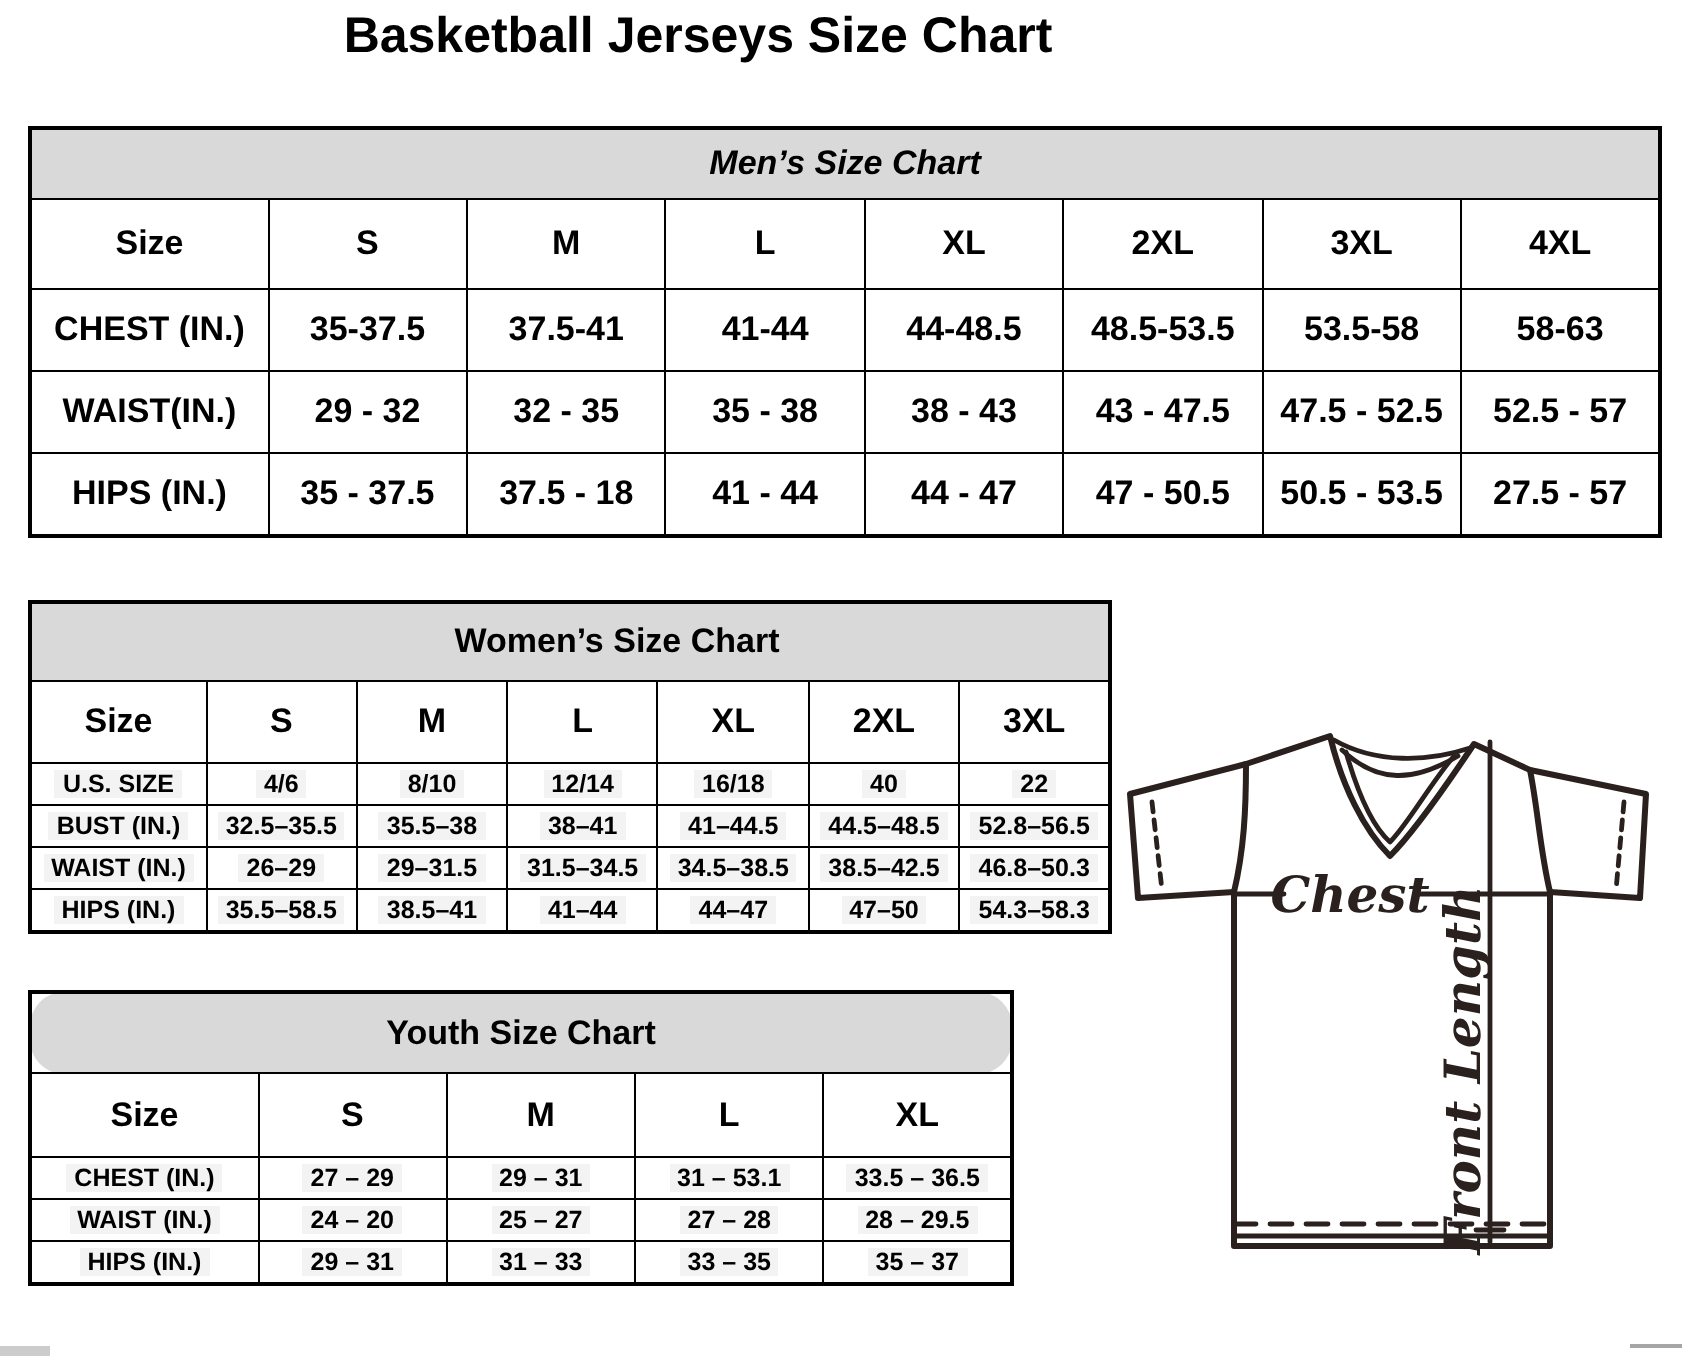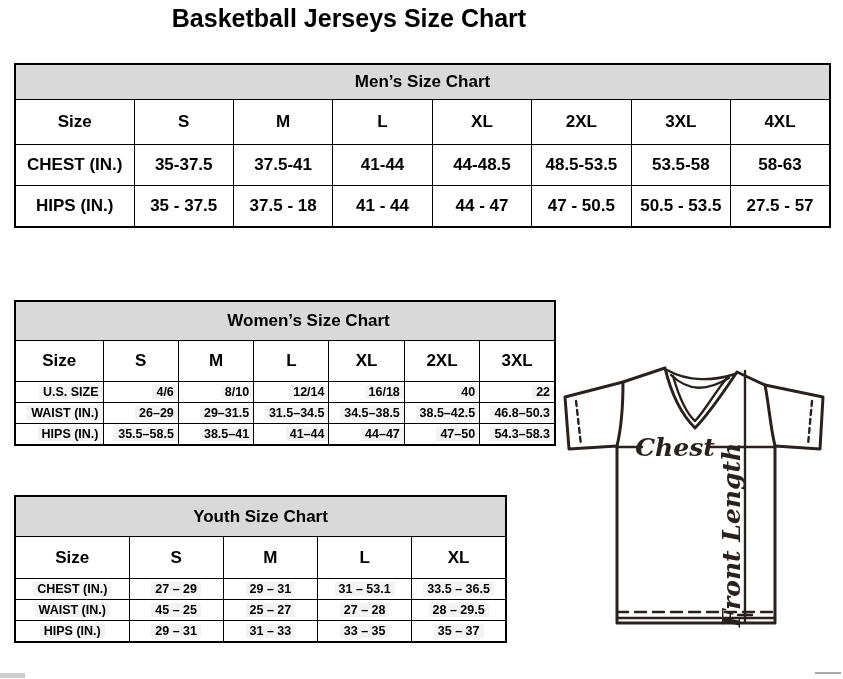--- a/index.html
+++ b/index.html
@@ -15,31 +15,31 @@
     border-collapse:collapse;table-layout:fixed;position:absolute;
     border:2px solid #000;background:#fff;
   }
   td{
     border:1px solid #000;text-align:center;vertical-align:middle;
     font-weight:bold;padding:0;overflow:hidden;white-space:nowrap;
   }
   td.ttl{background:#d9d9d9;font-size:17px;}
   
   .mens{left:14px;top:63px;width:815px;}
-  .mens td.ttl{height:34px;}
+  .mens td.ttl{height:34px;font-style:italic;}
   .mens tr.hdr td{height:44px;font-size:17px;}
   .mens tr.datarow td{height:40px;font-size:17px;}
   
   .womens{left:14px;top:300px;width:540px;}
   .womens td.ttl{height:38px;padding-left:47px;}
   .womens tr.hdr td{height:40px;font-size:17px;}
-  .womens tr.datarow td{height:20px;font-size:12.5px;text-align:right;}
+  .womens tr.datarow td{height:20px;font-size:12.5px;}
   
   .youth{left:14px;top:495px;width:491px;}
-  .youth td.ttl{height:39px;}
+  .youth td.ttl{height:39px;border-radius:17px;}
   .youth tr.hdr td{height:41px;font-size:17px;}
   .youth tr.datarow td{height:20px;font-size:12.5px;}
   .hl{background:#f3f3f3;padding:0 4px;}
   
   .jersey{position:absolute;left:558px;top:365px;}
   .jersey path,.jersey line{fill:none;stroke:#2a211e;stroke-linecap:round;stroke-linejoin:round;}
   .jersey .outline{stroke-width:3;}
   .jersey .thin{stroke-width:2.4;}
   .jersey text{
     fill:#2a211e;font-family:"DejaVu Serif","Liberation Serif",serif;
@@ -84,20 +84,30 @@
           <td>CHEST (IN.)</td>
           <td>35-37.5</td>
           <td>37.5-41</td>
           <td>41-44</td>
           <td>44-48.5</td>
           <td>48.5-53.5</td>
           <td>53.5-58</td>
           <td>58-63</td>
         </tr>
         <tr class="datarow">
+          <td>WAIST(IN.)</td>
+          <td>29 - 32</td>
+          <td>32 - 35</td>
+          <td>35 - 38</td>
+          <td>38 - 43</td>
+          <td>43 - 47.5</td>
+          <td>47.5 - 52.5</td>
+          <td>52.5 - 57</td>
+        </tr>
+        <tr class="datarow">
           <td>HIPS (IN.)</td>
           <td>35 - 37.5</td>
           <td>37.5 - 18</td>
           <td>41 - 44</td>
           <td>44 - 47</td>
           <td>47 - 50.5</td>
           <td>50.5 - 53.5</td>
           <td>27.5 - 57</td>
         </tr>
       </tbody>
@@ -130,20 +140,29 @@
         <tr class="datarow">
           <td><span class="hl">U.S. SIZE</span></td>
           <td><span class="hl">4/6</span></td>
           <td><span class="hl">8/10</span></td>
           <td><span class="hl">12/14</span></td>
           <td><span class="hl">16/18</span></td>
           <td><span class="hl">40</span></td>
           <td><span class="hl">22</span></td>
         </tr>
         <tr class="datarow">
+          <td><span class="hl">BUST (IN.)</span></td>
+          <td><span class="hl">32.5–35.5</span></td>
+          <td><span class="hl">35.5–38</span></td>
+          <td><span class="hl">38–41</span></td>
+          <td><span class="hl">41–44.5</span></td>
+          <td><span class="hl">44.5–48.5</span></td>
+          <td><span class="hl">52.8–56.5</span></td>
+        </tr>
+        <tr class="datarow">
           <td><span class="hl">WAIST (IN.)</span></td>
           <td><span class="hl">26–29</span></td>
           <td><span class="hl">29–31.5</span></td>
           <td><span class="hl">31.5–34.5</span></td>
           <td><span class="hl">34.5–38.5</span></td>
           <td><span class="hl">38.5–42.5</span></td>
           <td><span class="hl">46.8–50.3</span></td>
         </tr>
         <tr class="datarow">
           <td><span class="hl">HIPS (IN.)</span></td>
@@ -179,21 +198,21 @@
         </tr>
         <tr class="datarow">
           <td><span class="hl">CHEST (IN.)</span></td>
           <td><span class="hl">27 – 29</span></td>
           <td><span class="hl">29 – 31</span></td>
           <td><span class="hl">31 – 53.1</span></td>
           <td><span class="hl">33.5 – 36.5</span></td>
         </tr>
         <tr class="datarow">
           <td><span class="hl">WAIST (IN.)</span></td>
-          <td><span class="hl">45 – 25</span></td>
+          <td><span class="hl">24 – 20</span></td>
           <td><span class="hl">25 – 27</span></td>
           <td><span class="hl">27 – 28</span></td>
           <td><span class="hl">28 – 29.5</span></td>
         </tr>
         <tr class="datarow">
           <td><span class="hl">HIPS (IN.)</span></td>
           <td><span class="hl">29 – 31</span></td>
           <td><span class="hl">31 – 33</span></td>
           <td><span class="hl">33 – 35</span></td>
           <td><span class="hl">35 – 37</span></td>

